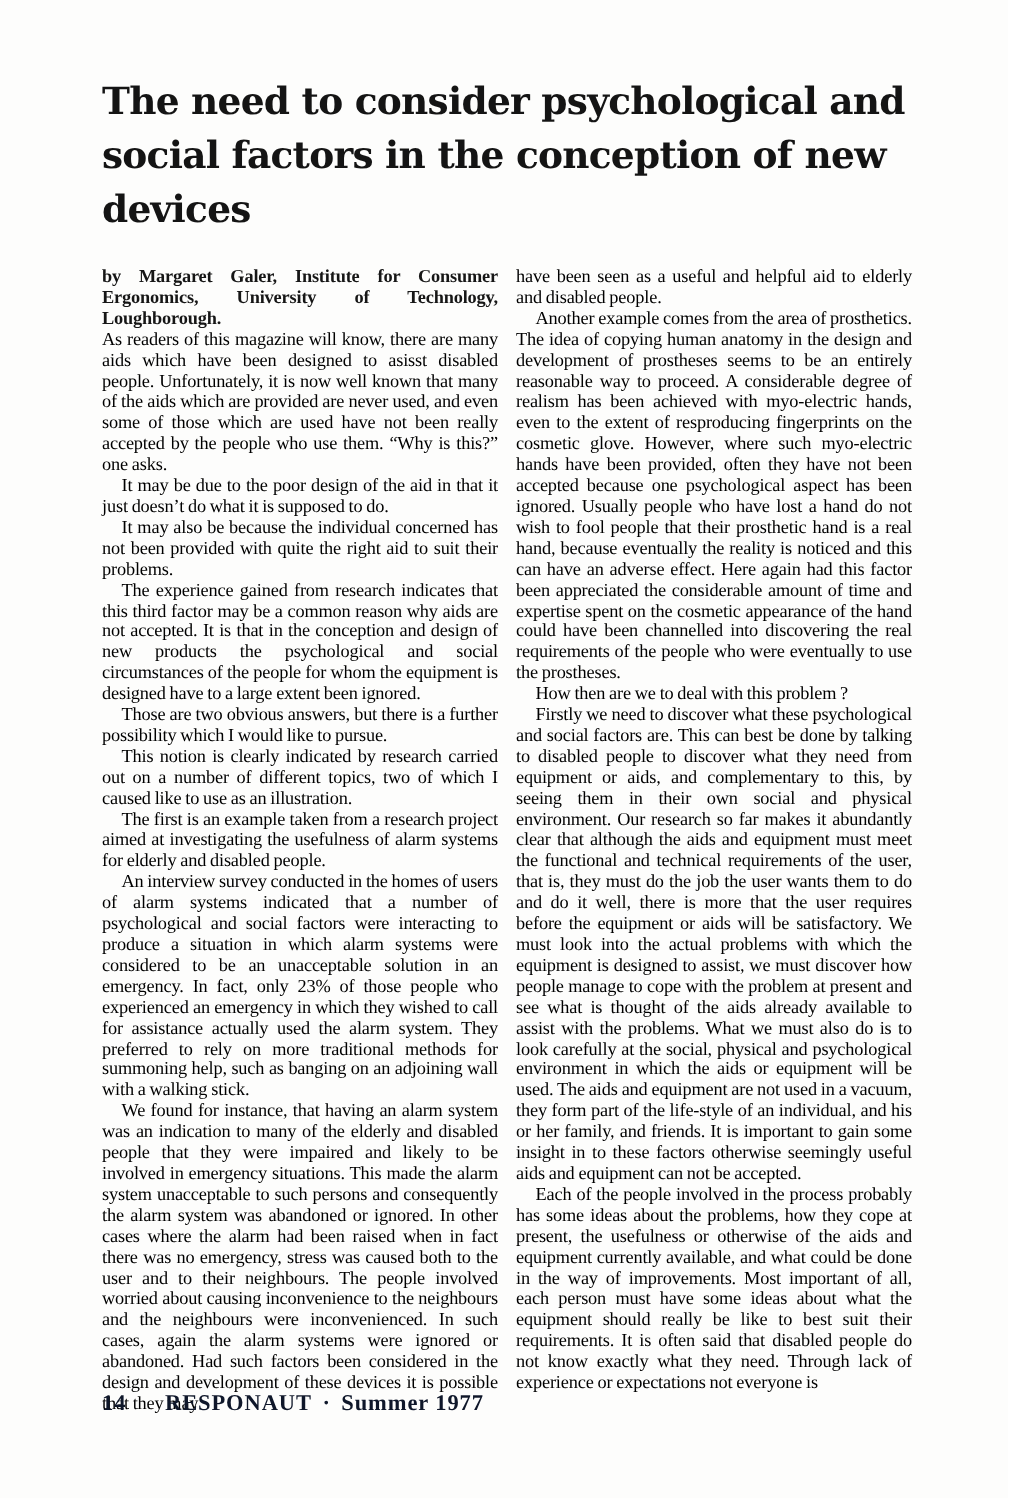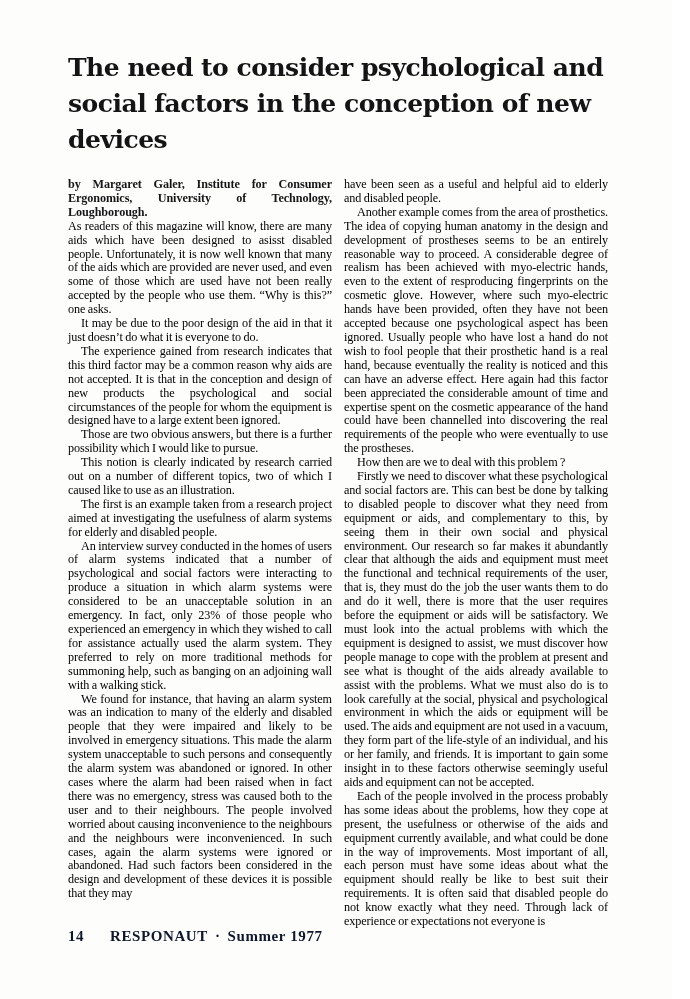--- a/index.html
+++ b/index.html
@@ -83,21 +83,22 @@
   <h1 class="title">
     <span>The need to consider psychological and</span><br>
     <span>social factors in the conception of new devices</span>
   </h1>
 
   <div class="columns">
 
     <div class="col">
       <p class="byline flush">by Margaret Galer, Institute for Consumer Ergonomics, University of Technology, Loughborough.</p>
       <p class="flush">As readers of this magazine will know, there are many aids which have been designed to asisst disabled people. Unfortunately, it is now well known that many of the aids which are provided are never used, and even some of those which are used have not been really accepted by the people who use them. “Why is this?” one asks.</p>
-      <p>It may be due to the poor design of the aid in that it just doesn’t do what it is everyone to do.</p>
+      <p>It may be due to the poor design of the aid in that it just doesn’t do what it is supposed to do.</p>
+      <p>It may also be because the individual concerned has not been provided with quite the right aid to suit their problems.</p>
       <p>The experience gained from research indicates that this third factor may be a common reason why aids are not accepted. It is that in the conception and design of new products the psychological and social circumstances of the people for whom the equipment is designed have to a large extent been ignored.</p>
       <p>Those are two obvious answers, but there is a further possibility which I would like to pursue.</p>
       <p>This notion is clearly indicated by research carried out on a number of different topics, two of which I caused like to use as an illustration.</p>
       <p>The first is an example taken from a research project aimed at investigating the usefulness of alarm systems for elderly and disabled people.</p>
       <p>An interview survey conducted in the homes of users of alarm systems indicated that a number of psychological and social factors were interacting to produce a situation in which alarm systems were considered to be an unacceptable solution in an emergency. In fact, only 23% of those people who experienced an emergency in which they wished to call for assistance actually used the alarm system. They preferred to rely on more traditional methods for summoning help, such as banging on an adjoining wall with a walking stick.</p>
       <p>We found for instance, that having an alarm system was an indication to many of the elderly and disabled people that they were impaired and likely to be involved in emergency situations. This made the alarm system unacceptable to such persons and consequently the alarm system was abandoned or ignored. In other cases where the alarm had been raised when in fact there was no emergency, stress was caused both to the user and to their neighbours. The people involved worried about causing inconvenience to the neighbours and the neighbours were inconvenienced. In such cases, again the alarm systems were ignored or abandoned. Had such factors been considered in the design and development of these devices it is possible that they may</p>
     </div>
 
     <div class="col">
       <p class="flush">have been seen as a useful and helpful aid to elderly and disabled people.</p>

